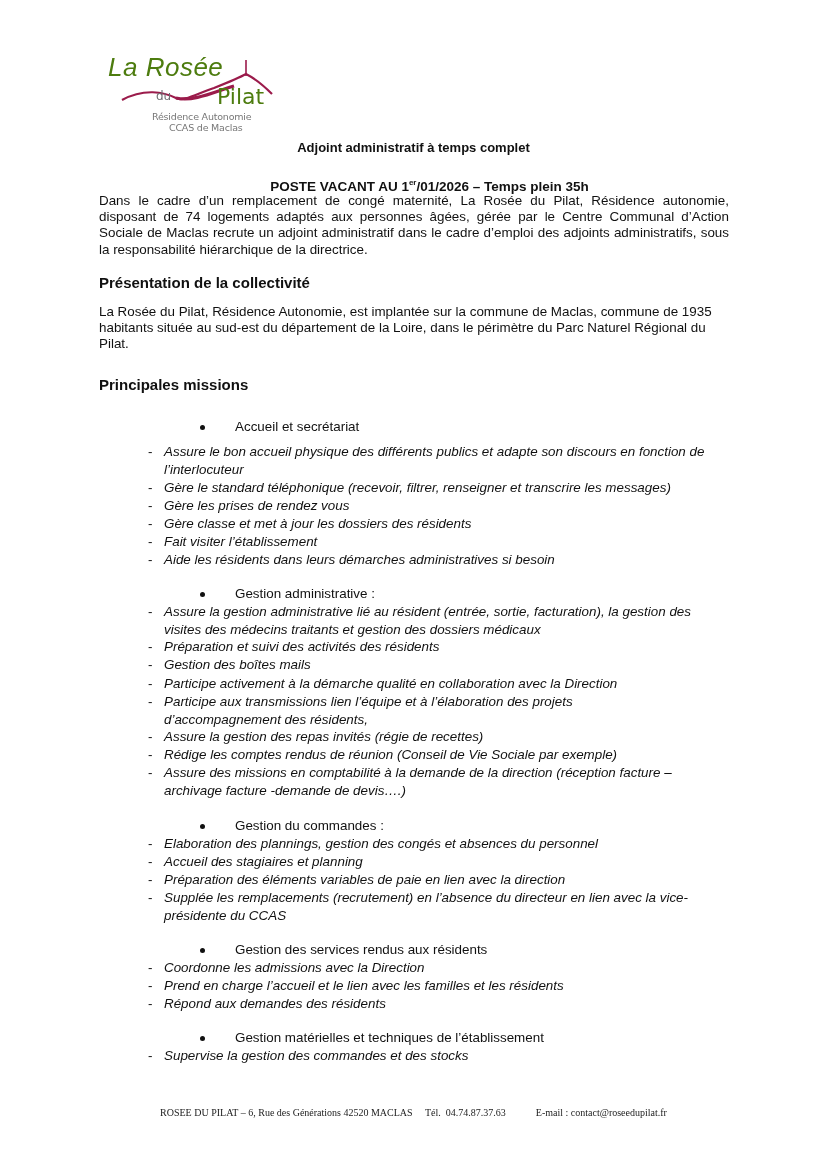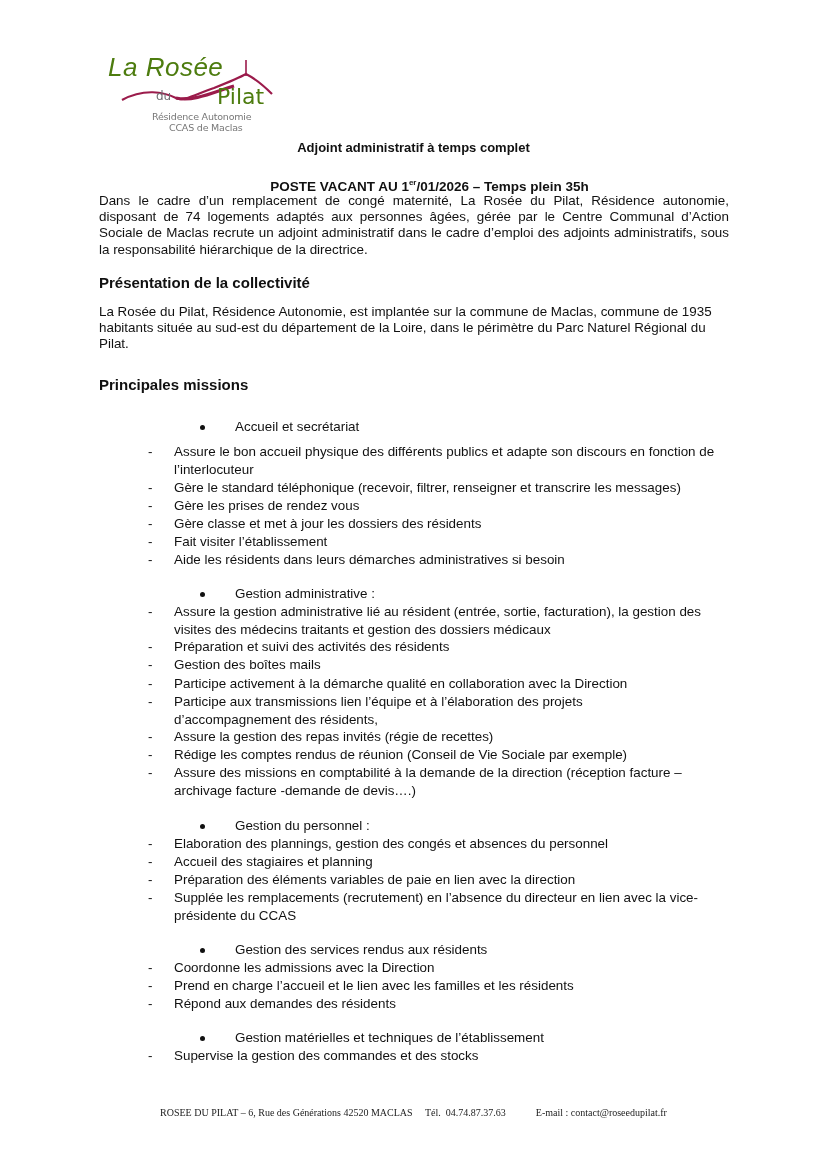--- a/index.html
+++ b/index.html
@@ -53,21 +53,21 @@
     }
     .bullet .dot {
       display: inline-block; width: 5px; height: 5px; border-radius: 50%;
       background: #111; position: absolute; left: 2px; top: 6px;
     }
     .bullet .btxt { position: absolute; left: 30px; white-space: nowrap; margin-left: 7px; }
     .dash {
       position: absolute; left: 148px; width: 590px; font-size: 13.4px; line-height: 17.8px;
     }
     .dash .d { position: absolute; left: 0; top: 0; }
-    .dash .t { position: absolute; left: 26px; width: 560px; }
+    .dash .t { position: absolute; left: 16px; width: 560px; font-style: italic; }
     .footer {
       position: absolute; left: 0; width: 827px; top: 1107px; text-align: center;
       font-family: "Liberation Serif", serif; font-size: 10px; color: #222;
       white-space: pre;
     }
   </style>
 </head>
 <body>
 
 <div class="logo">
@@ -154,21 +154,21 @@
     <span class="d">-</span>
     <span class="t">Rédige les comptes rendus de réunion (Conseil de Vie Sociale par exemple)</span>
   </div>
 <div class="dash" style="top:764px;">
     <span class="d">-</span>
     <span class="t" style="width:510px;">Assure des missions en comptabilité à la demande de la direction (réception facture – archivage facture -demande de devis….)</span>
   </div>
 
 <div class="bullet" style="top:818px;">
     <span class="dot"></span>
-    <span class="btxt">Gestion du personnel :</span>
+    <span class="btxt">Gestion du commandes :</span>
   </div>
 <div class="dash" style="top:835px;">
     <span class="d">-</span>
     <span class="t">Elaboration des plannings, gestion des congés et absences du personnel</span>
   </div>
 <div class="dash" style="top:853px;">
     <span class="d">-</span>
     <span class="t">Accueil des stagiaires et planning</span>
   </div>
 <div class="dash" style="top:871px;">

